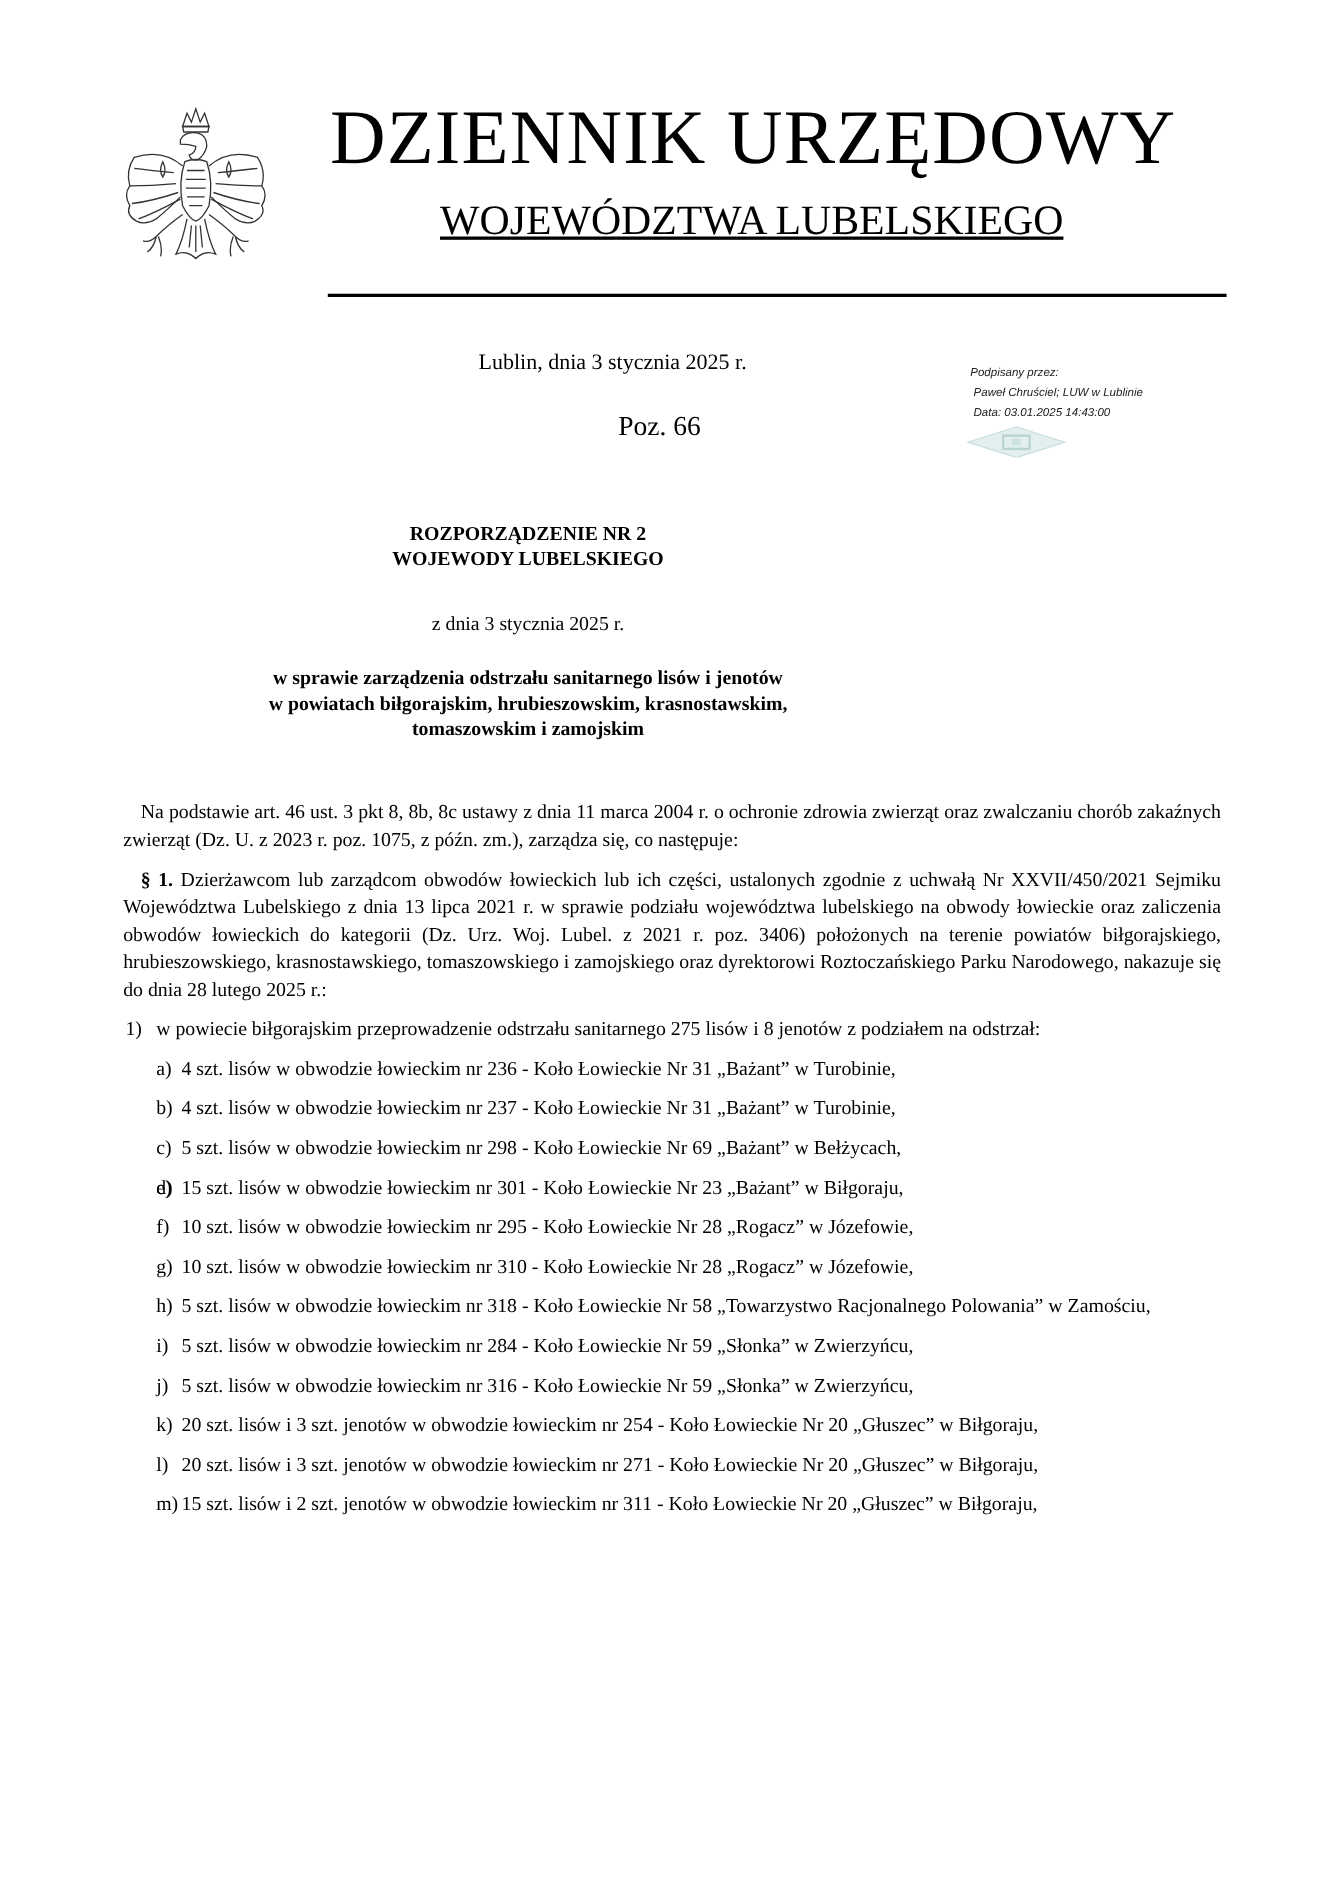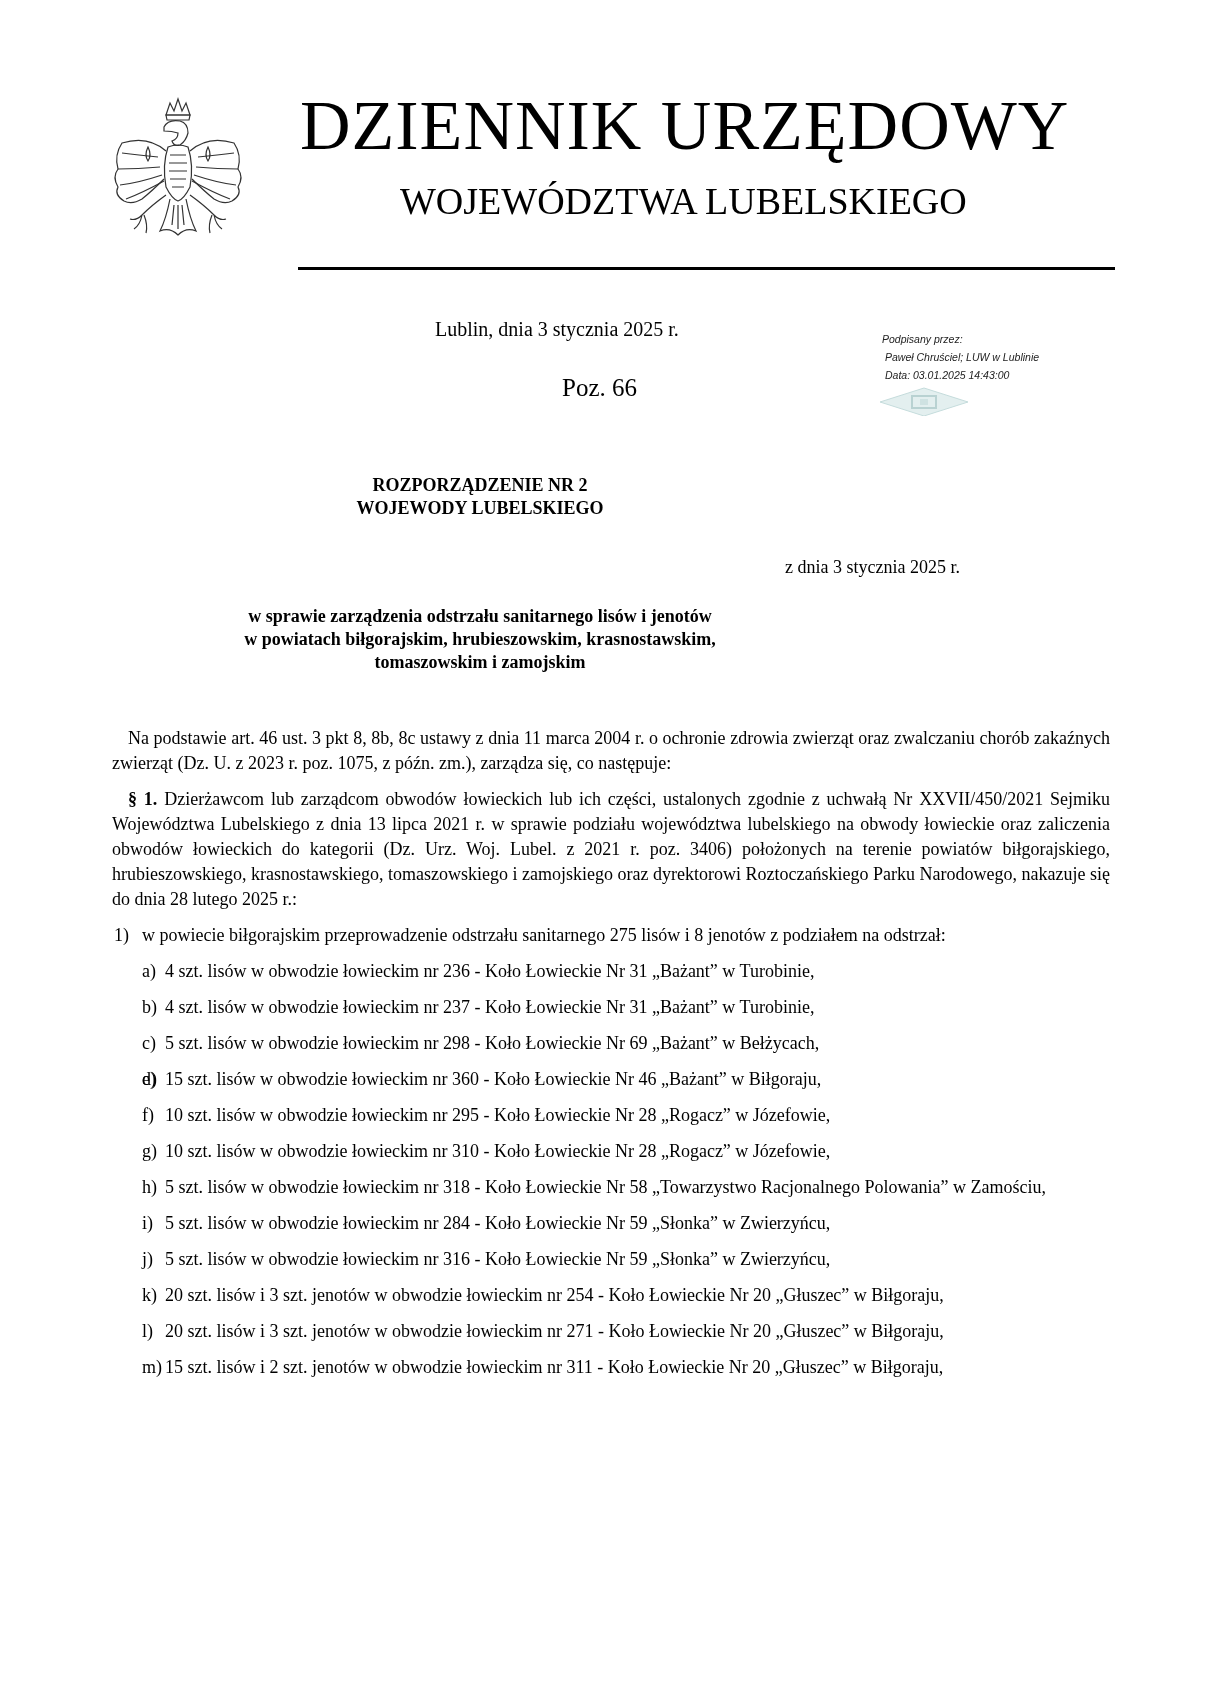--- a/index.html
+++ b/index.html
@@ -24,20 +24,21 @@
       letter-spacing: 1px;
       font-weight: normal;
       white-space: nowrap;
     }
     .masthead-subtitle {
       position: absolute;
       left: 400px; top: 178px;
       font-size: 38px;
       line-height: 46px;
       white-space: nowrap;
+      text-decoration: underline;
     }
     .masthead-rule {
       position: absolute;
       left: 298px; top: 267px;
       width: 817px; height: 3px;
       background: #000;
     }
     .place-date {
       position: absolute;
       left: 435px; top: 318px;
@@ -68,21 +69,21 @@
       width: 96px; height: 30px;
     }
     .heading-center {
       position: absolute;
       left: 0; width: 960px;
       text-align: center;
       font-size: 18px;
       line-height: 23px;
     }
     .title-block { top: 474px; font-weight: bold; }
-    .date-line { top: 556px; text-align: right; }
+    .date-line { top: 556px; }
     .subject-block { top: 605px; font-weight: bold; }
     .body {
       position: absolute;
       left: 112px; top: 726px;
       width: 998px;
       font-size: 18px;
       line-height: 25px;
       text-align: justify;
     }
     .body p { margin-bottom: 11px; text-indent: 16px; }
@@ -167,21 +168,21 @@
 
   <div class="list1">
     <span class="num">1)</span>
     <div class="list1-text">w powiecie biłgorajskim przeprowadzenie odstrzału sanitarnego 275 lisów i 8 jenotów z podziałem na odstrzał:</div>
 
     <div class="list2">
       <div class="item"><span class="letter">a)</span><span>4 szt. lisów w obwodzie łowieckim nr 236 - Koło Łowieckie Nr 31 „Bażant” w Turobinie,</span></div>
       <div class="item"><span class="letter">b)</span><span>4 szt. lisów w obwodzie łowieckim nr 237 - Koło Łowieckie Nr 31 „Bażant” w Turobinie,</span></div>
       <div class="item"><span class="letter">c)</span><span>5 szt. lisów w obwodzie łowieckim nr 298 - Koło Łowieckie Nr 69 „Bażant” w Bełżycach,</span></div>
       <div class="item"><span class="letter">d)</span></div>
-      <div class="item"><span class="letter">e)</span><span>15 szt. lisów w obwodzie łowieckim nr 360 - Koło Łowieckie Nr 46 „Bażant” w Biłgoraju,</span></div>
+      <div class="item"><span class="letter">e)</span><span>15 szt. lisów w obwodzie łowieckim nr 301 - Koło Łowieckie Nr 23 „Bażant” w Biłgoraju,</span></div>
       <div class="item"><span class="letter">f)</span><span>10 szt. lisów w obwodzie łowieckim nr 295 - Koło Łowieckie Nr 28 „Rogacz” w Józefowie,</span></div>
       <div class="item"><span class="letter">g)</span><span>10 szt. lisów w obwodzie łowieckim nr 310 - Koło Łowieckie Nr 28 „Rogacz” w Józefowie,</span></div>
       <div class="item"><span class="letter">h)</span><span>5 szt. lisów w obwodzie łowieckim nr 318 - Koło Łowieckie Nr 58 „Towarzystwo Racjonalnego Polowania” w Zamościu,</span></div>
       <div class="item"><span class="letter">i)</span><span>5 szt. lisów w obwodzie łowieckim nr 284 - Koło Łowieckie Nr 59 „Słonka” w Zwierzyńcu,</span></div>
       <div class="item"><span class="letter">j)</span><span>5 szt. lisów w obwodzie łowieckim nr 316 - Koło Łowieckie Nr 59 „Słonka” w Zwierzyńcu,</span></div>
       <div class="item"><span class="letter">k)</span><span>20 szt. lisów i 3 szt. jenotów w obwodzie łowieckim nr 254 - Koło Łowieckie Nr 20 „Głuszec” w Biłgoraju,</span></div>
       <div class="item"><span class="letter">l)</span><span>20 szt. lisów i 3 szt. jenotów w obwodzie łowieckim nr 271 - Koło Łowieckie Nr 20 „Głuszec” w Biłgoraju,</span></div>
       <div class="item"><span class="letter">m)</span><span>15 szt. lisów i 2 szt. jenotów w obwodzie łowieckim nr 311 - Koło Łowieckie Nr 20 „Głuszec” w Biłgoraju,</span></div>
     </div>
   </div>

